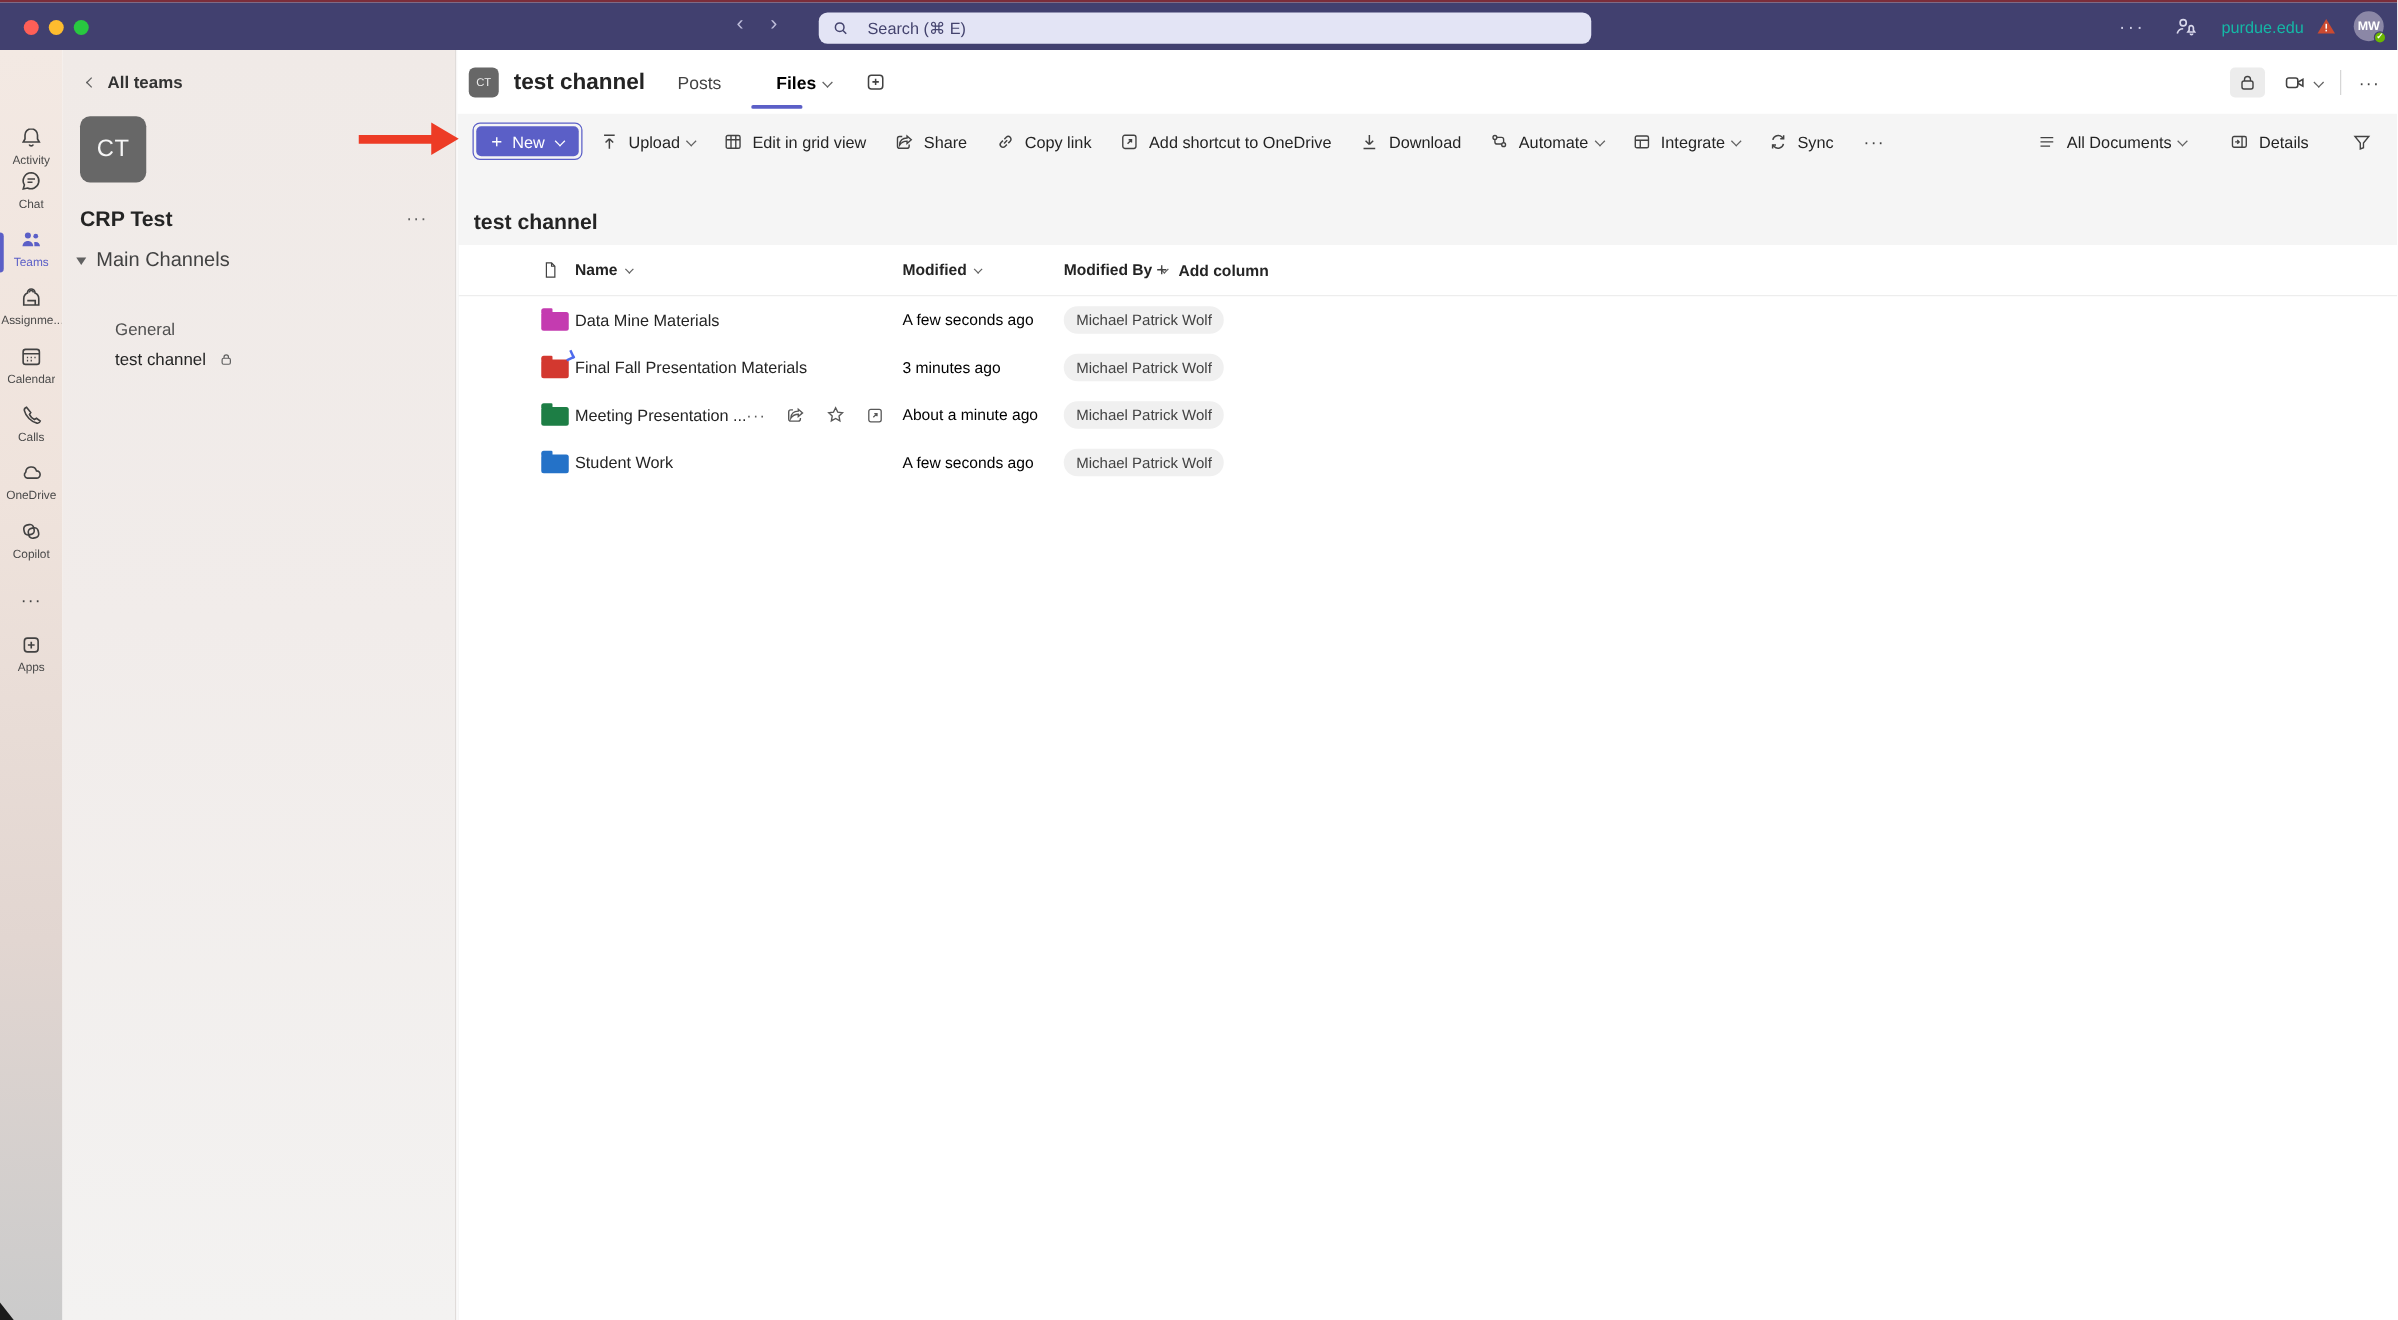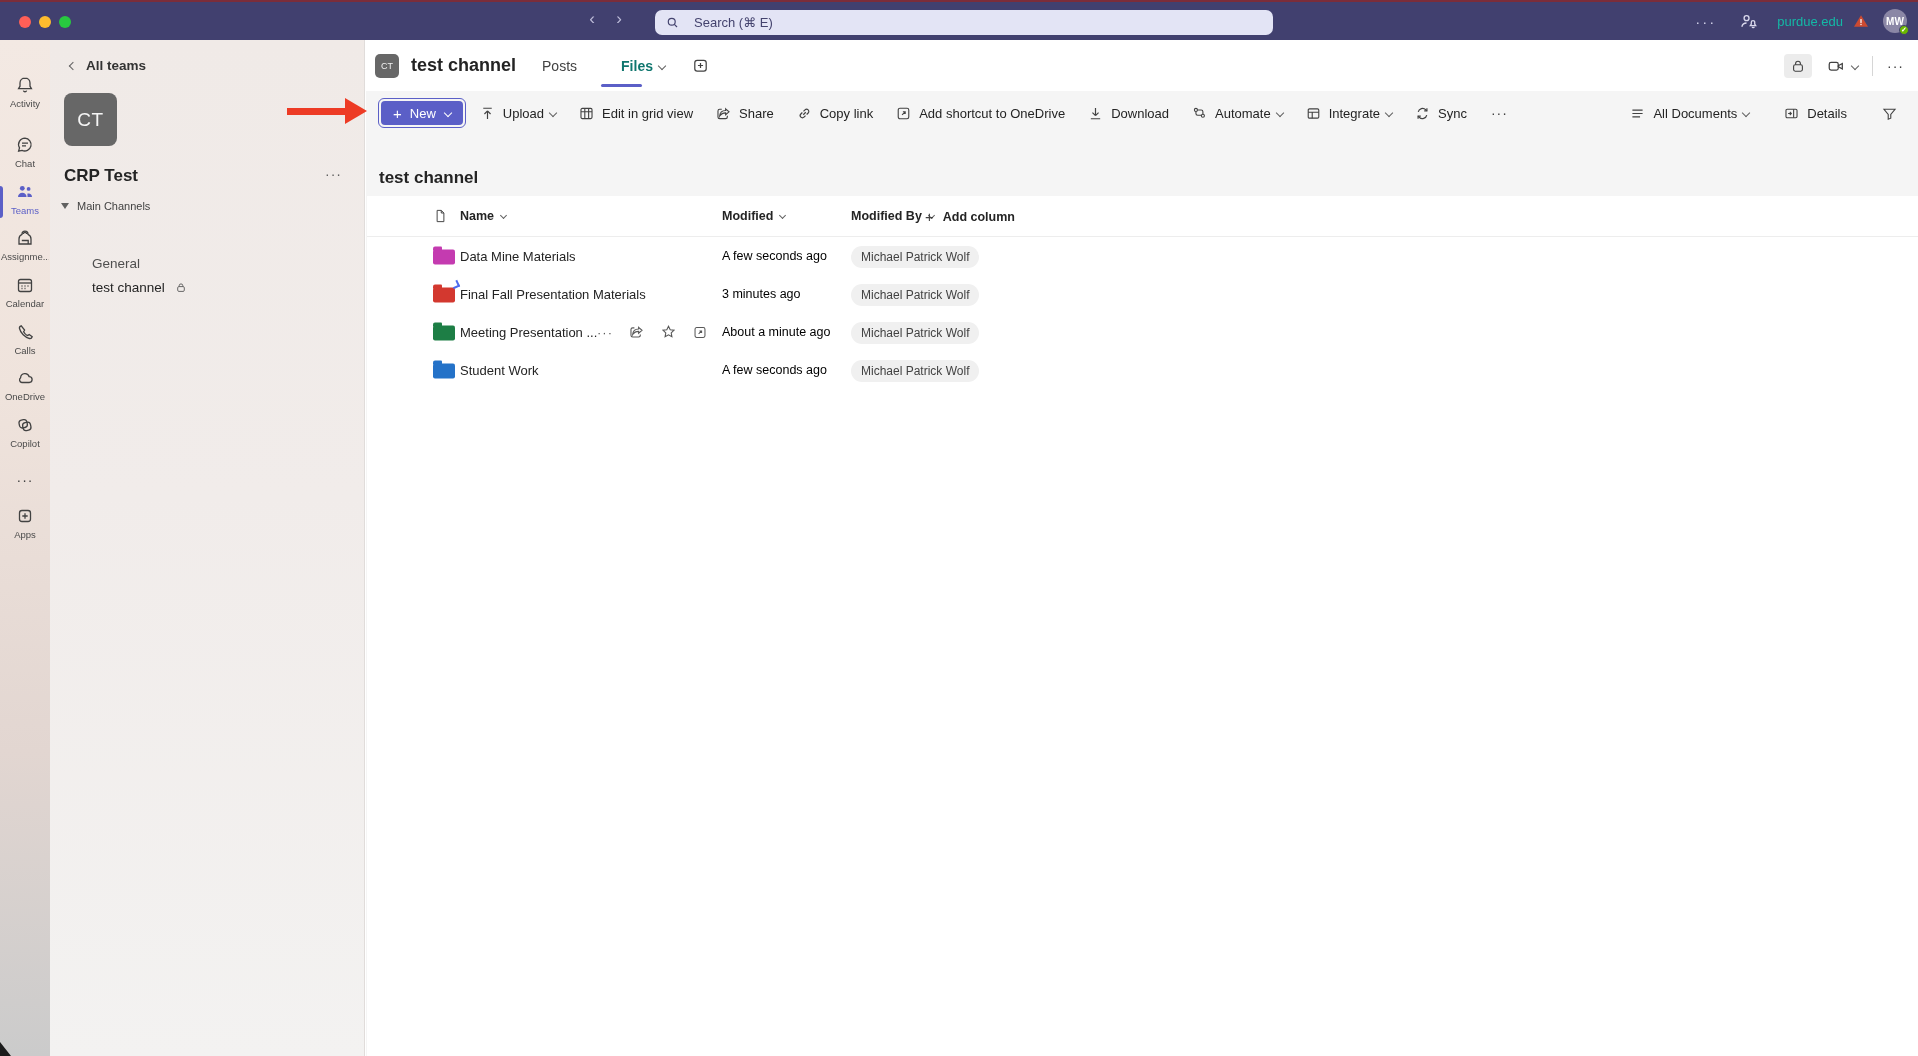--- a/index.html
+++ b/index.html
@@ -39,32 +39,32 @@
   
   .sidebar { position:absolute; left:50px; top:40px; width:315px; bottom:0;
              background:linear-gradient(180deg,#f0eae7 0%,#f1ecea 45%,#f3f2f1 100%);
              border-right:1px solid #e0dcda; }
   .allteams { position:absolute; left:20px; top:18px; display:flex; align-items:center; font-size:13.5px; font-weight:bold; color:#333; cursor:pointer; }
   .chv { display:inline-block; width:6px; height:6px; border-right:1.4px solid #616161; border-bottom:1.4px solid #616161; transform:rotate(45deg); margin-left:6px; vertical-align:2px; }
   .chv.left { transform:rotate(135deg); margin:0 10px 0 0; }
   .team-tile { position:absolute; left:14px; top:53px; width:53px; height:53px; background:#676767; border-radius:8px; color:#f5f5f5; font-size:19px; display:flex; align-items:center; justify-content:center; letter-spacing:.5px; cursor:pointer; }
   .team-name { position:absolute; left:14px; top:126px; font-size:17px; font-weight:bold; color:#242424; }
   .team-more { position:absolute; right:22px; top:126px; color:#616161; font-size:14px; letter-spacing:1px; cursor:pointer; }
-  .section { position:absolute; left:11px; top:160px; font-size:11px; color:#424242; display:flex; align-items:center; cursor:pointer; }
+  .section { position:absolute; left:11px; top:160px; font-size:16px; color:#424242; display:flex; align-items:center; cursor:pointer; }
   .tri { width:0; height:0; border-left:4.5px solid transparent; border-right:4.5px solid transparent; border-top:6px solid #616161; margin-right:8px; }
   .channel { position:absolute; left:42px; font-size:13.5px; color:#4f4f4f; display:flex; align-items:center; cursor:pointer; }
   .channel .lock { margin-left:10px; display:flex; color:#616161; }
 
   
   .main { position:absolute; left:366px; top:40px; right:0; bottom:0; background:#f5f5f5; }
   .chan-header { position:absolute; left:0; top:0; right:0; height:51px; background:#fff; display:flex; align-items:center; padding-left:9px; }
   .mini-tile { width:24px; height:24px; border-radius:5px; background:#676767; color:#f0f0f0; font-size:9px; display:flex; align-items:center; justify-content:center; margin-right:12px; }
   .chan-title { font-size:18px; font-weight:bold; margin-right:26px; }
   .tab { font-size:14px; color:#424242; margin-right:24px; cursor:pointer; position:relative; }
-  .tab.active { font-weight:bold; color:#0f766e;padding-left:20px; }
+  .tab.active { font-weight:bold; color:#000000;padding-left:20px; }
   .tab.active::after { content:""; position:absolute; left:0; width:41px; bottom:-13px; height:3px; background:#5b5fc7; border-radius:2px; }
   .addtab { display:flex; color:#424242; cursor:pointer; margin-left:2px; }
   .hdr-right { position:absolute; right:14px; top:0; height:51px; display:flex; align-items:center; gap:14px; }
   .hdr-btn { display:flex; align-items:center; color:#424242; cursor:pointer; }
   .hdr-btn.boxed { background:#ececec; border-radius:4px; padding:4px 6px; }
   .vdiv { width:1px; height:20px; background:#d6d6d6; }
   .hdots { color:#424242; font-size:14px; letter-spacing:1px; cursor:pointer; }
 
   
   .ftoolbar { position:absolute; left:0; top:51px; right:0; height:44px; display:flex; align-items:center; padding-left:12px; }
@@ -152,21 +152,21 @@
       <span class="avatar">
         <span>MW</span>
         <span class="badge">✓</span>
       </span>
     </div>
   </div>
 
   <div class="rail">
     <span class="rail-indicator"></span>
 
-    <div class="rail-item" style="top:35px">
+    <div class="rail-item" style="top:60px">
       <svg width="20" height="20" viewBox="0 0 20 20" fill="none" stroke="currentColor" stroke-width="1.3">
         <path d="M10 3c-2.8 0-5 2.2-5 5v3.2L3.6 13.6h12.8L15 11.2V8c0-2.8-2.2-5-5-5z"></path>
           <path d="M8.4 15.6a1.7 1.7 0 003.2 0"></path>
       </svg>
       <span class="lbl">Activity</span>
     </div>
 
     <div class="rail-item" style="top:95px">
       <svg width="20" height="20" viewBox="0 0 20 20" fill="none" stroke="currentColor" stroke-width="1.3">
         <path d="M10 3.2a6.4 6.4 0 00-5.5 9.7l-.9 3.3 3.4-.8A6.4 6.4 0 1010 3.2z"></path>

